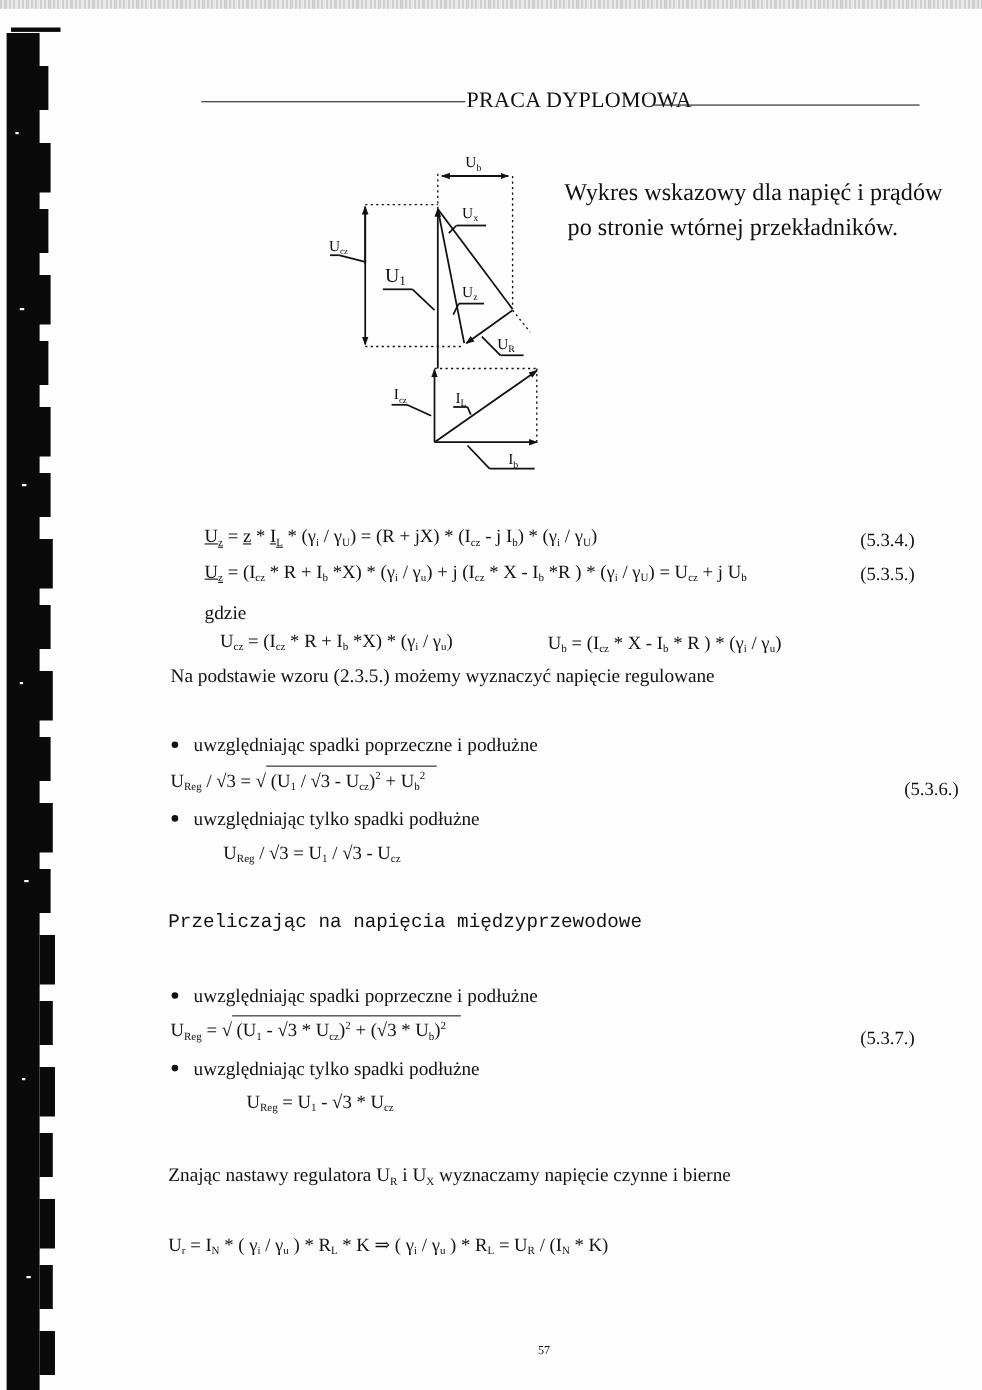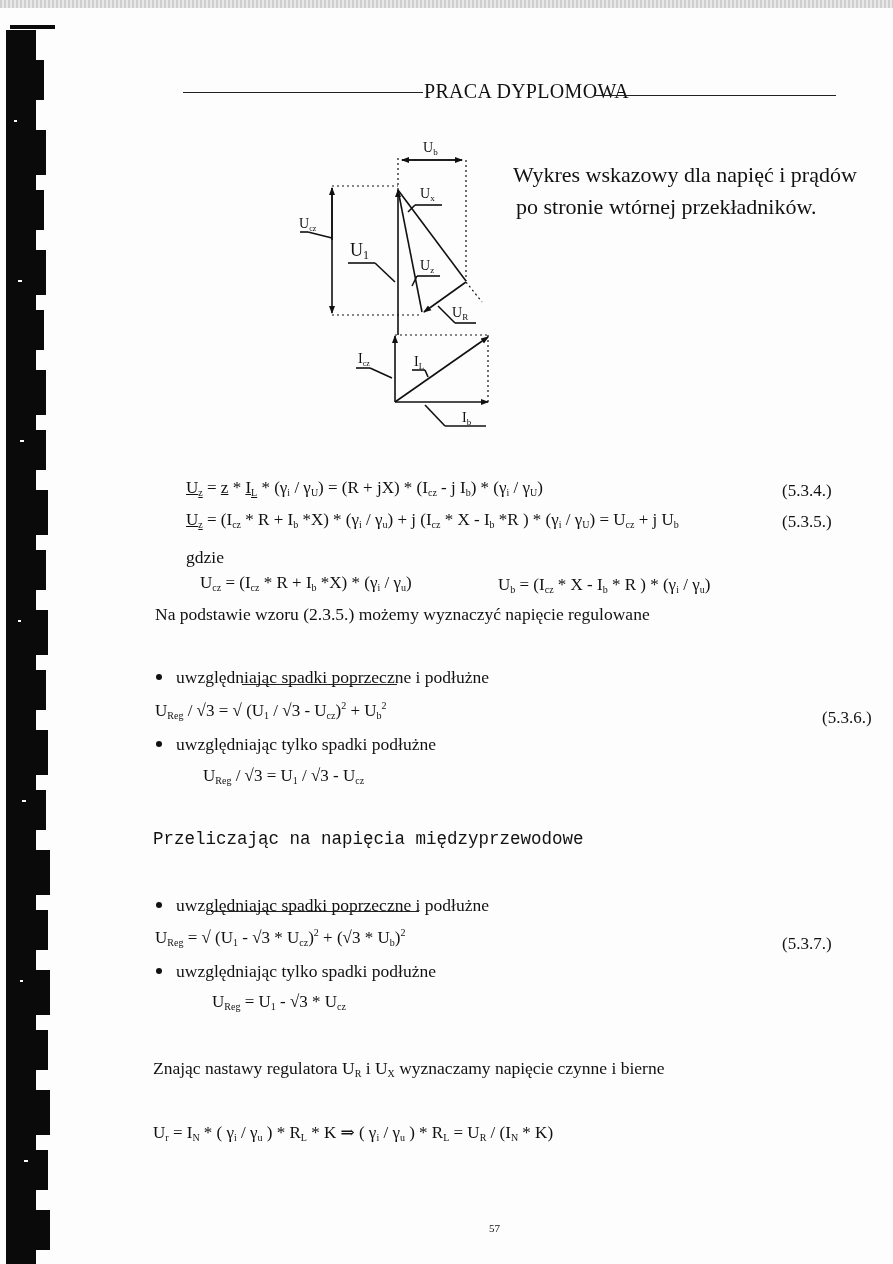--- a/index.html
+++ b/index.html
@@ -17,21 +17,21 @@
   .header-title { font-size:20px; letter-spacing:0.3px; }
   .caption { font-size:22px; line-height:30px; }
   .eq { font-size:17px; }
   .eqno { font-size:17px; }
   .body-text { font-size:17.5px; }
   sub { font-size:10px; vertical-align:-3px; }
   sup { font-size:10px; vertical-align:7px; }
   .ul { text-decoration:underline; }
   .bullet { display:inline-block; width:6px; height:6px; background:#111; border-radius:50%;
     margin-right:14px; vertical-align:middle; position:relative; top:-2px; }
-  .root { border-top:1px solid #222; padding-top:16px; }
+  .root { border-top:1px solid #222; padding-top:3px; }
   .page-number { font-size:11px; }
   svg text { font-family:"Liberation Serif", serif; }
 </style>
 </head>
 <body>
 
 <div class="topstrip"></div>
 
 <svg class="binding" viewBox="0 0 60 1244" preserveAspectRatio="none">
   <g fill="#0a0a0a">
@@ -183,21 +183,21 @@
   <span class="bullet"></span><span>uwzględniając spadki poprzeczne i podłużne</span>
 </div>
 <div class="abs eq" style="left:155px; top:927px;">
   <span>U</span><sub>Reg</sub><span>  = √</span><span class="root" style="padding-right:14px;"><span> (U</span><sub>1</sub><span> - √3 * U</span><sub>cz</sub><span>)</span><sup>2</sup><span> + (√3 * U</span><sub>b</sub><span>)</span><sup>2</sup></span>
 </div>
 <div class="abs eqno" style="left:782px; top:934px;">(5.3.7.)</div>
 
 <div class="abs body-text" style="left:156px; top:961px;">
   <span class="bullet"></span><span>uwzględniając tylko spadki podłużne</span>
 </div>
-<div class="abs eq" style="left:212px; top:992px;">
+<div class="abs eq" style="left:224px; top:992px;">
   <span>U</span><sub>Reg</sub><span>  =  U</span><sub>1</sub><span> - √3 * U</span><sub>cz</sub>
 </div>
 
 <div class="abs body-text" style="left:153px; top:1058px;">
   <span>Znając nastawy regulatora U</span><sub>R</sub><span> i U</span><sub>X</sub><span> wyznaczamy napięcie czynne i bierne</span>
 </div>
 
 <div class="abs eq" style="left:153px; top:1122px;">
   <span>U</span><sub>r</sub><span> = I</span><sub>N</sub><span> * ( γ</span><sub>i</sub><span> / γ</span><sub>u</sub><span> ) * R</span><sub>L</sub><span> * K   ⇒   ( γ</span><sub>i</sub><span> / γ</span><sub>u</sub><span> ) * R</span><sub>L</sub><span> = U</span><sub>R</sub><span> / (I</span><sub>N</sub><span> * K)</span>
 </div>

